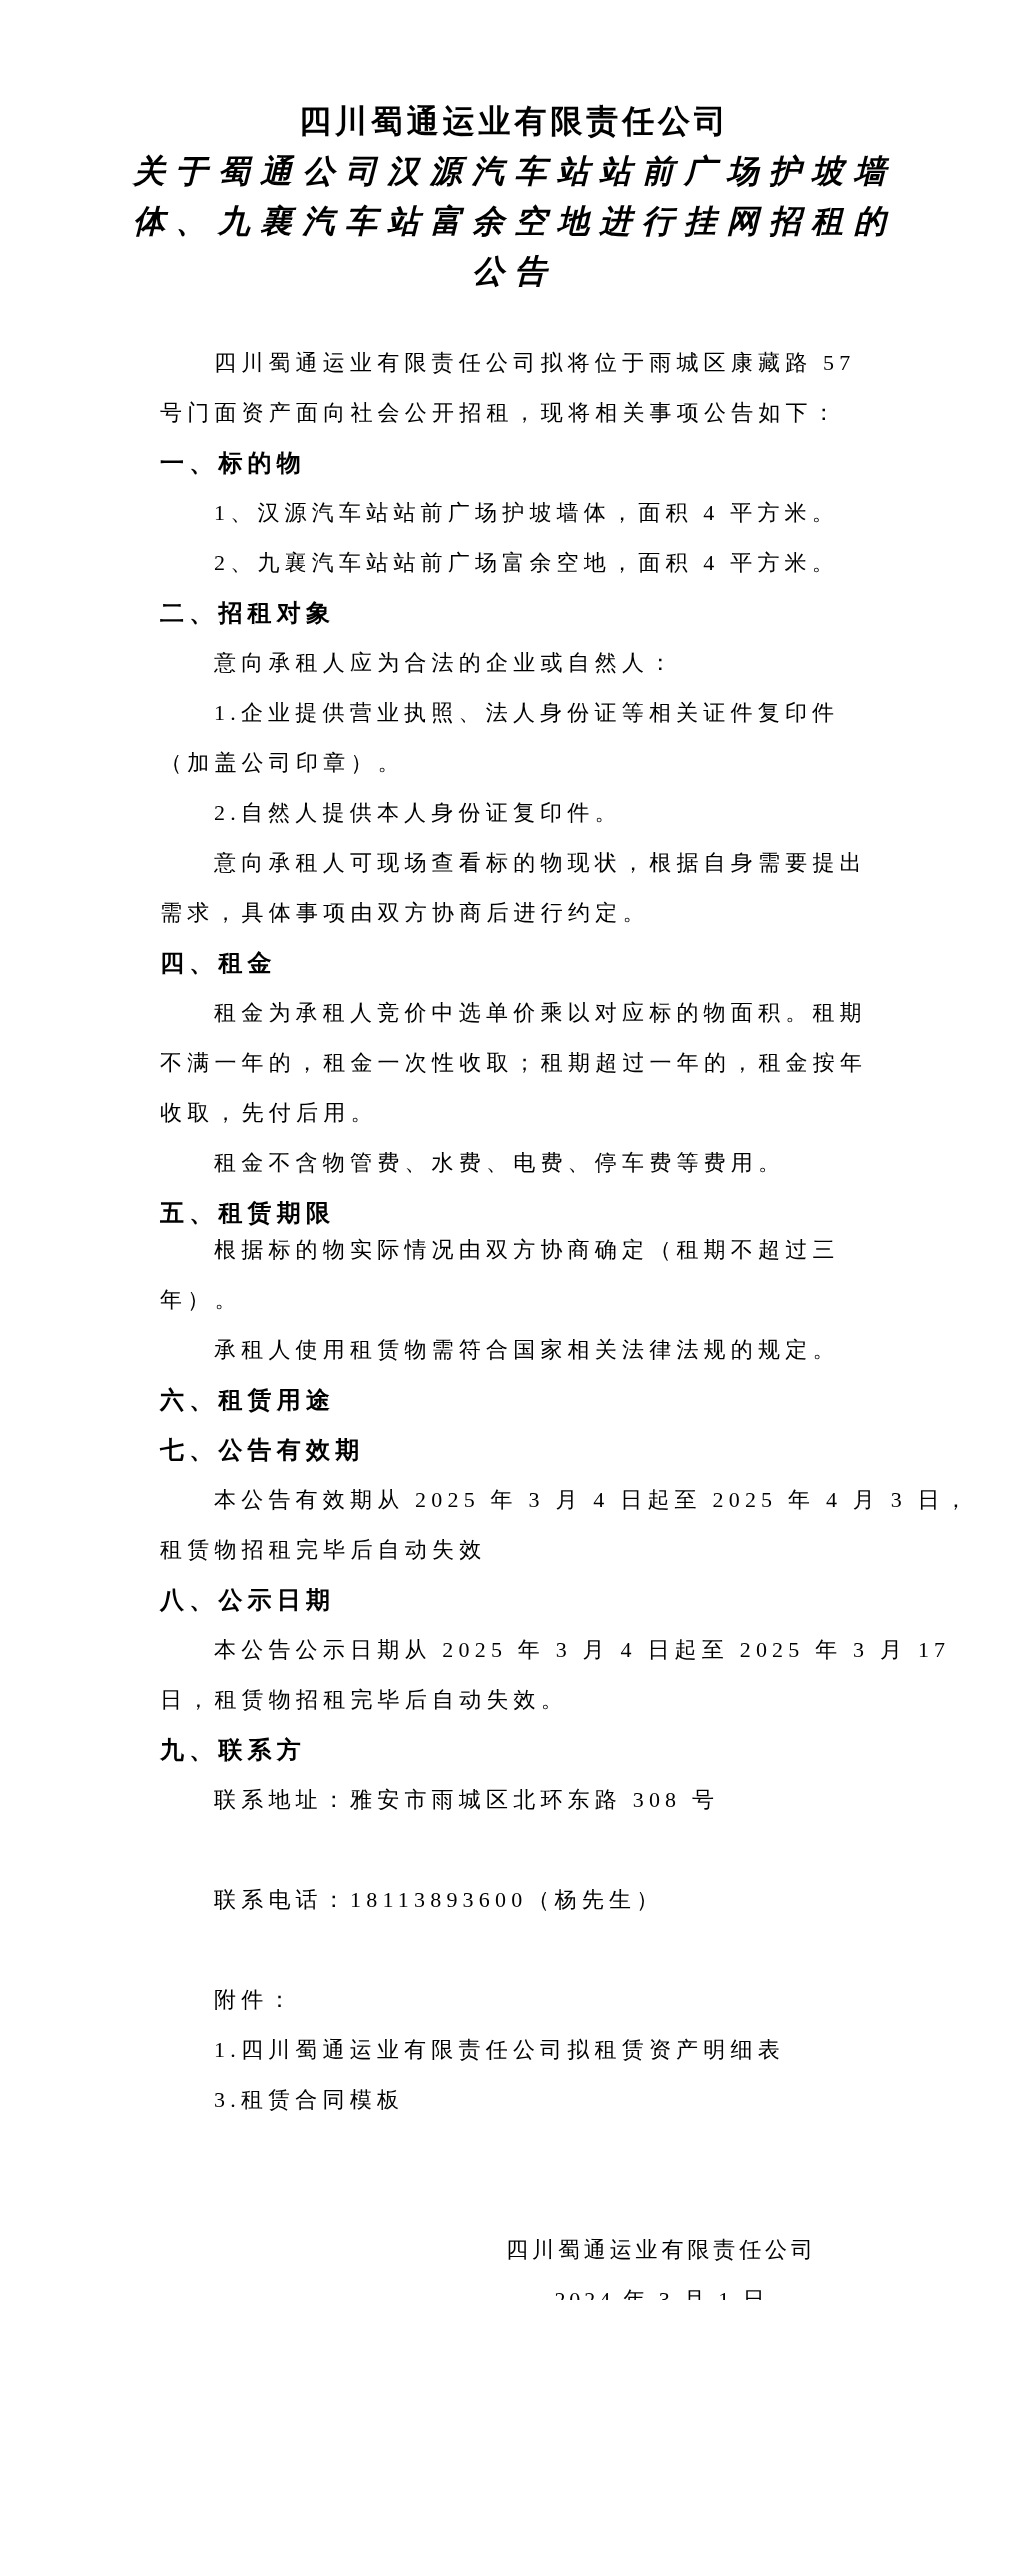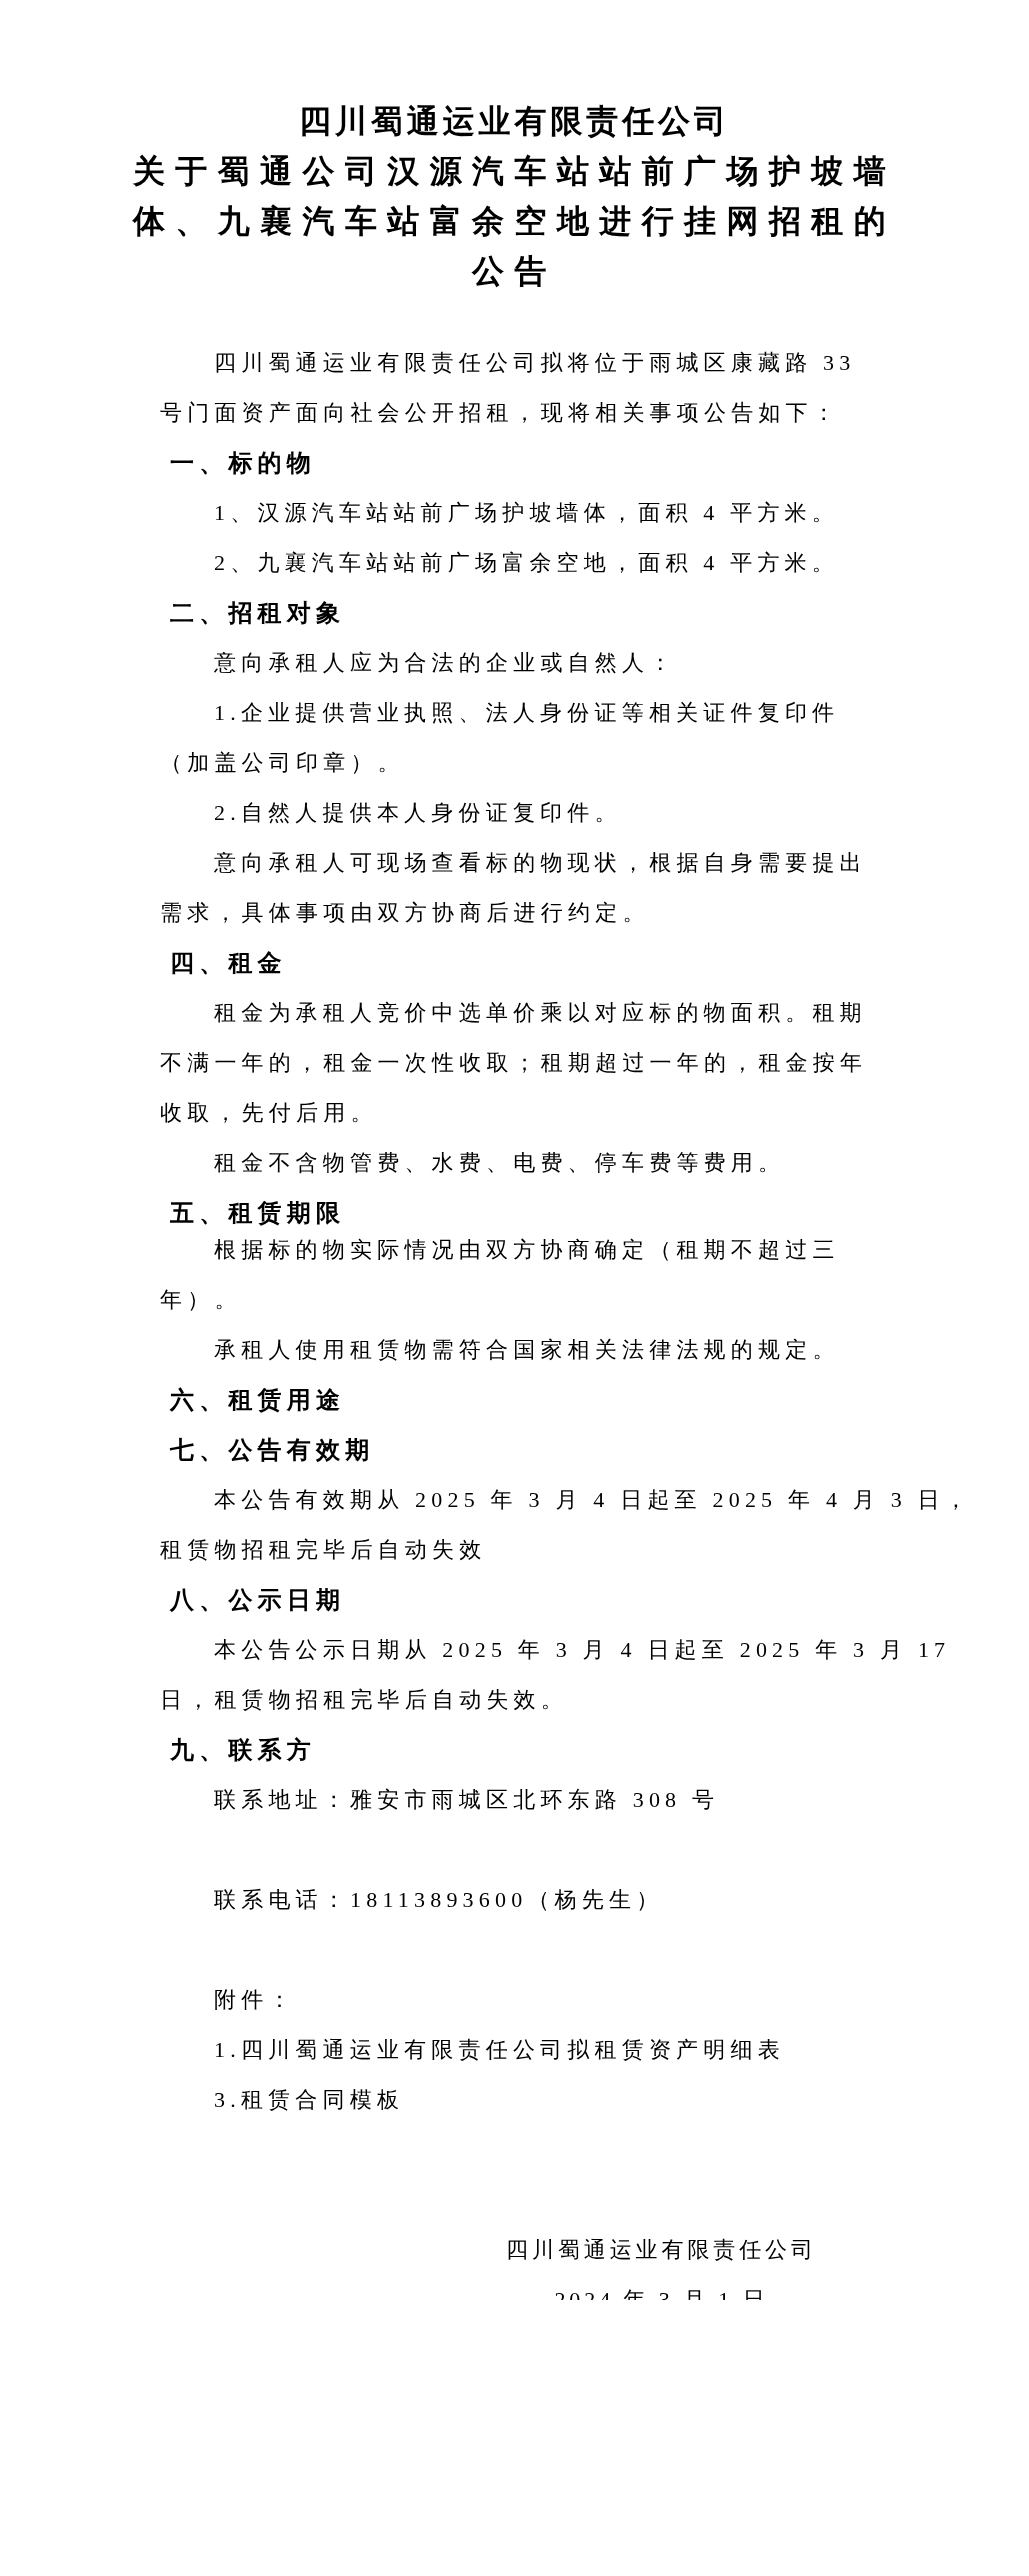--- a/index.html
+++ b/index.html
@@ -17,42 +17,41 @@
     padding-top:96px;
     text-align:center;
     font-weight:bold;
   }
   .title-line {
     font-size:32px;
     line-height:50px;
     letter-spacing:3.9px;
     white-space:nowrap;
   }
-  .title-line.wide { letter-spacing:10.4px; }
+  .title-line.wide { letter-spacing:10.4px;font-style:italic; }
   
   .body-block {
     margin-top:42px;
     padding-left:160px;
     padding-right:156px;
     font-size:22px;
     line-height:50px;
     letter-spacing:5.2px;
   }
   .line {
     height:50px;
     white-space:nowrap;
   }
   .line.indent { padding-left:54px; }
   .line.phone2 { padding-left:186px; }
   .line.heading {
     font-family:"Liberation Sans", sans-serif;
     font-weight:bold;
     font-size:24px;
     letter-spacing:5.2px;
-    margin-left:10px;
   }
   .line.tight { margin-top:-13px; }
   .line.blank { }
   
   .sig-block {
     width:363px;
     margin-left:auto;
     margin-right:186px;
     text-align:center;
     font-size:22px;
@@ -68,21 +67,21 @@
 <div class="page">
 
   <div class="title-block">
     <div class="title-line">四川蜀通运业有限责任公司</div>
     <div class="title-line wide">关于蜀通公司汉源汽车站站前广场护坡墙</div>
     <div class="title-line wide">体、九襄汽车站富余空地进行挂网招租的</div>
     <div class="title-line wide">公告</div>
   </div>
 
   <div class="body-block" id="body-block">
-      <div class="line indent">四川蜀通运业有限责任公司拟将位于雨城区康藏路 33</div>
+      <div class="line indent">四川蜀通运业有限责任公司拟将位于雨城区康藏路 57</div>
       <div class="line cont">号门面资产面向社会公开招租，现将相关事项公告如下：</div>
       <div class="line heading">一、标的物</div>
       <div class="line indent">1、汉源汽车站站前广场护坡墙体，面积 4 平方米。</div>
       <div class="line indent">2、九襄汽车站站前广场富余空地，面积 4 平方米。</div>
       <div class="line heading">二、招租对象</div>
       <div class="line indent">意向承租人应为合法的企业或自然人：</div>
       <div class="line indent">1.企业提供营业执照、法人身份证等相关证件复印件</div>
       <div class="line cont">（加盖公司印章）。</div>
       <div class="line indent">2.自然人提供本人身份证复印件。</div>
       <div class="line indent">意向承租人可现场查看标的物现状，根据自身需要提出</div>

